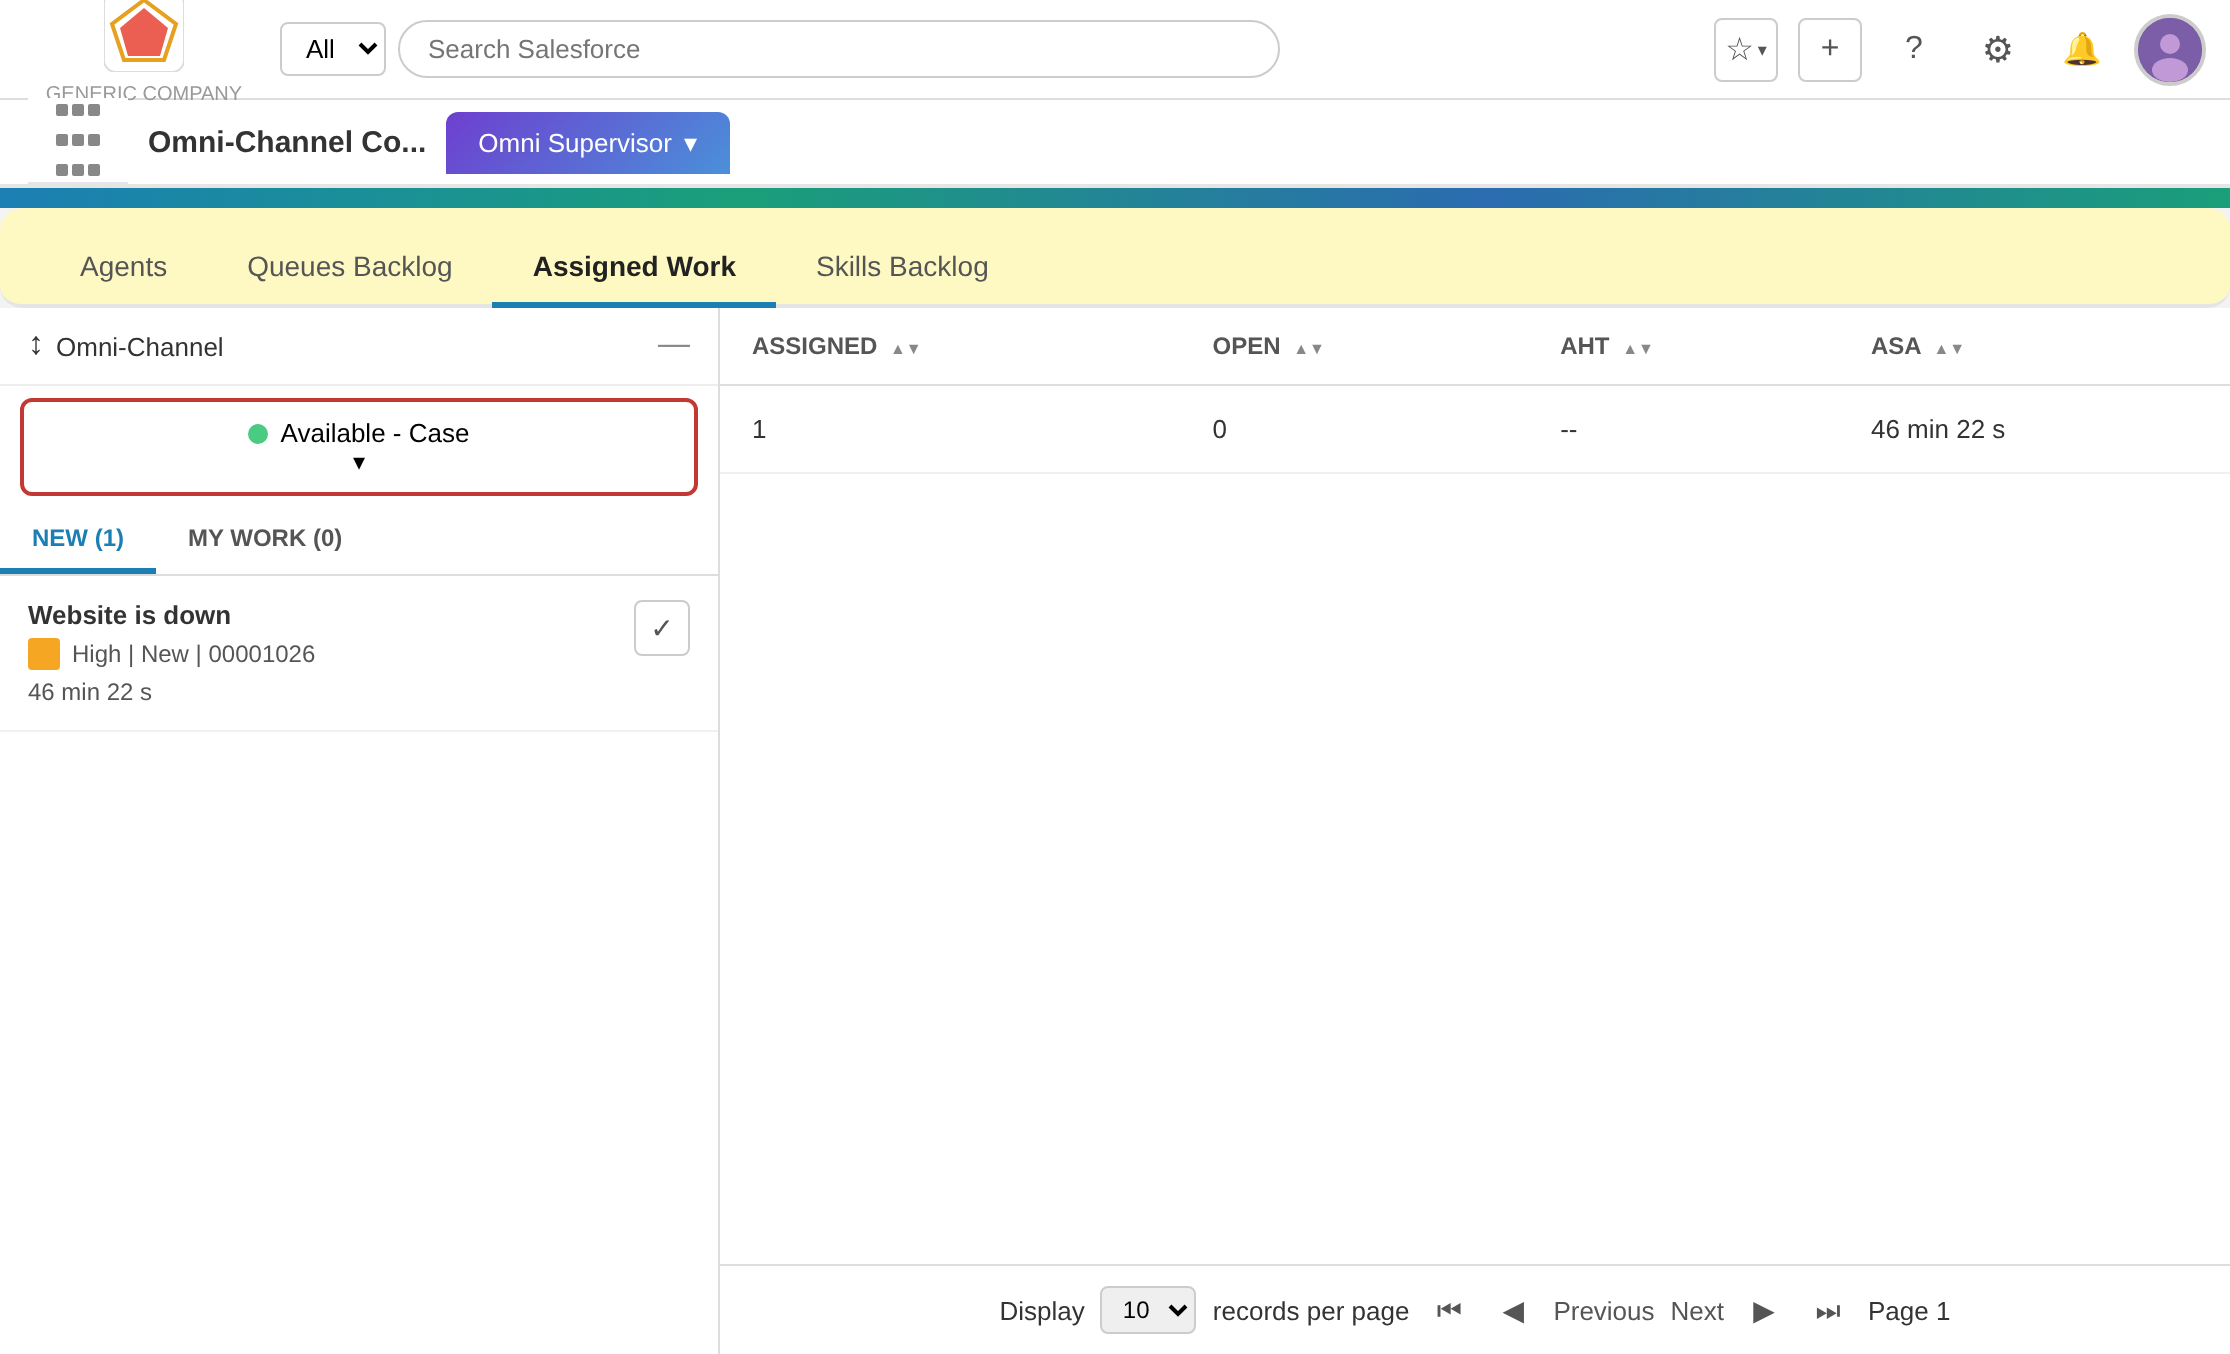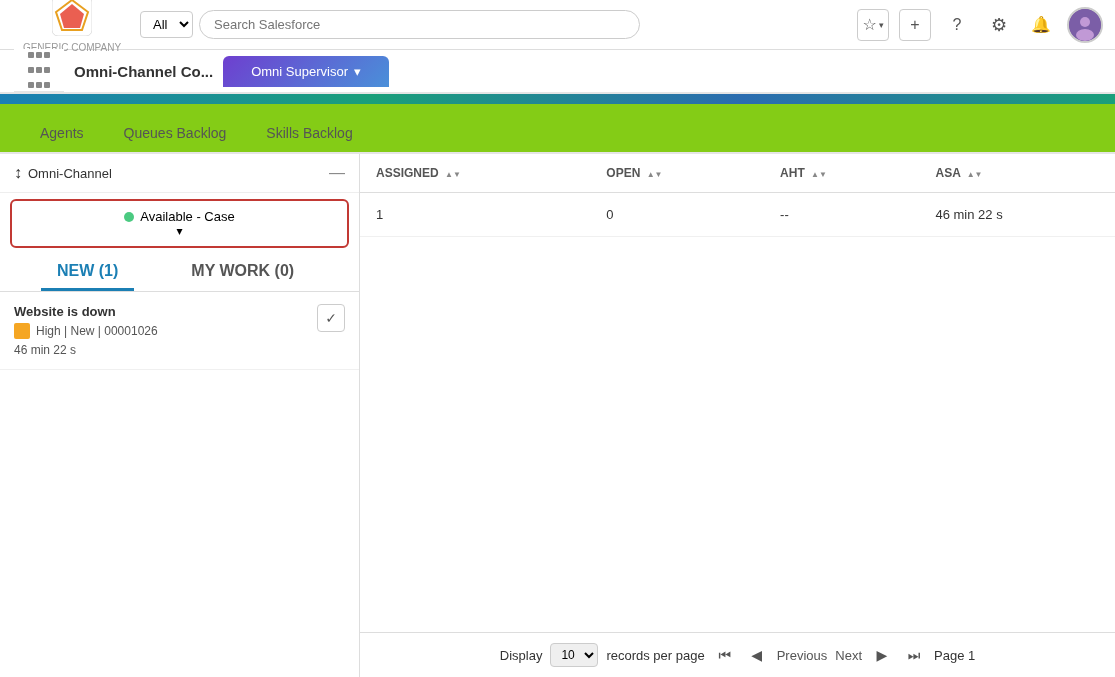--- a/index.html
+++ b/index.html
@@ -105,21 +105,21 @@
       border-radius: 1px;
     }
     .app-title {
       font-size: 15px;
       font-weight: 600;
       color: #333;
     }
     .app-tab {
       background: linear-gradient(135deg, #6e3fcf, #4a90d9);
       color: #fff;
-      padding: 8px 28px;
+      padding: 8px 16px;
       border-radius: 6px 6px 0 0;
       font-size: 13px;
       font-weight: 500;
       display: flex;
       align-items: flex-start;
       gap: 6px;
       cursor: pointer;
     }
 
     
@@ -131,26 +131,27 @@
     
     .main-content {
       display: flex;
       flex-direction: column;
       height: calc(677px - 50px - 44px - 10px);
       background: #f3f3f3;
     }
 
     
     .tabs-row {
-      background: #84cc16;
+      background: #fef9c3;
       display: flex;
       align-items: flex-end;
       padding: 0 20px;
       border-bottom: 2px solid #e5e5e5;
       height: 50px;
+      border-radius: 11px;
     }
     .tab-item {
       padding: 10px 20px;
       font-size: 14px;
       color: #555;
       cursor: pointer;
       border-bottom: 3px solid transparent;
       margin-bottom: -2px;
     }
     .tab-item.active {
@@ -208,26 +209,25 @@
       background: #4bca81;
       display: inline-block;
       margin-right: 6px;
     }
     .work-tabs {
       display: flex;
       border-bottom: 1px solid #ddd;
     }
     .work-tab {
       padding: 8px 16px;
-      font-size: 16px;
+      font-size: 12px;
       font-weight: 600;
       color: #555;
       cursor: pointer;
       border-bottom: 3px solid transparent;
-      margin-left: 41px;
     }
     .work-tab.active {
       color: #1b7fb4;
       border-bottom: 3px solid #1b7fb4;
     }
     .work-item {
       padding: 12px 14px;
       border-bottom: 1px solid #f0f0f0;
       background: #fff;
     }
@@ -425,20 +425,21 @@
   </div>
 </div>
 
 <div class="teal-banner"></div>
 
 <div class="main-content">
 
   <div class="tabs-row">
     <div class="tab-item">Agents</div>
     <div class="tab-item">Queues Backlog</div>
+    <div class="tab-item active">Assigned Work</div>
     <div class="tab-item">Skills Backlog</div>
   </div>
 
   <div class="content-row">
 
     <div class="left-panel">
       <div class="left-panel-header">
         <div class="omni-channel-label">
           <span style="font-size:16px;">↕</span>
           <span>Omni-Channel</span>

